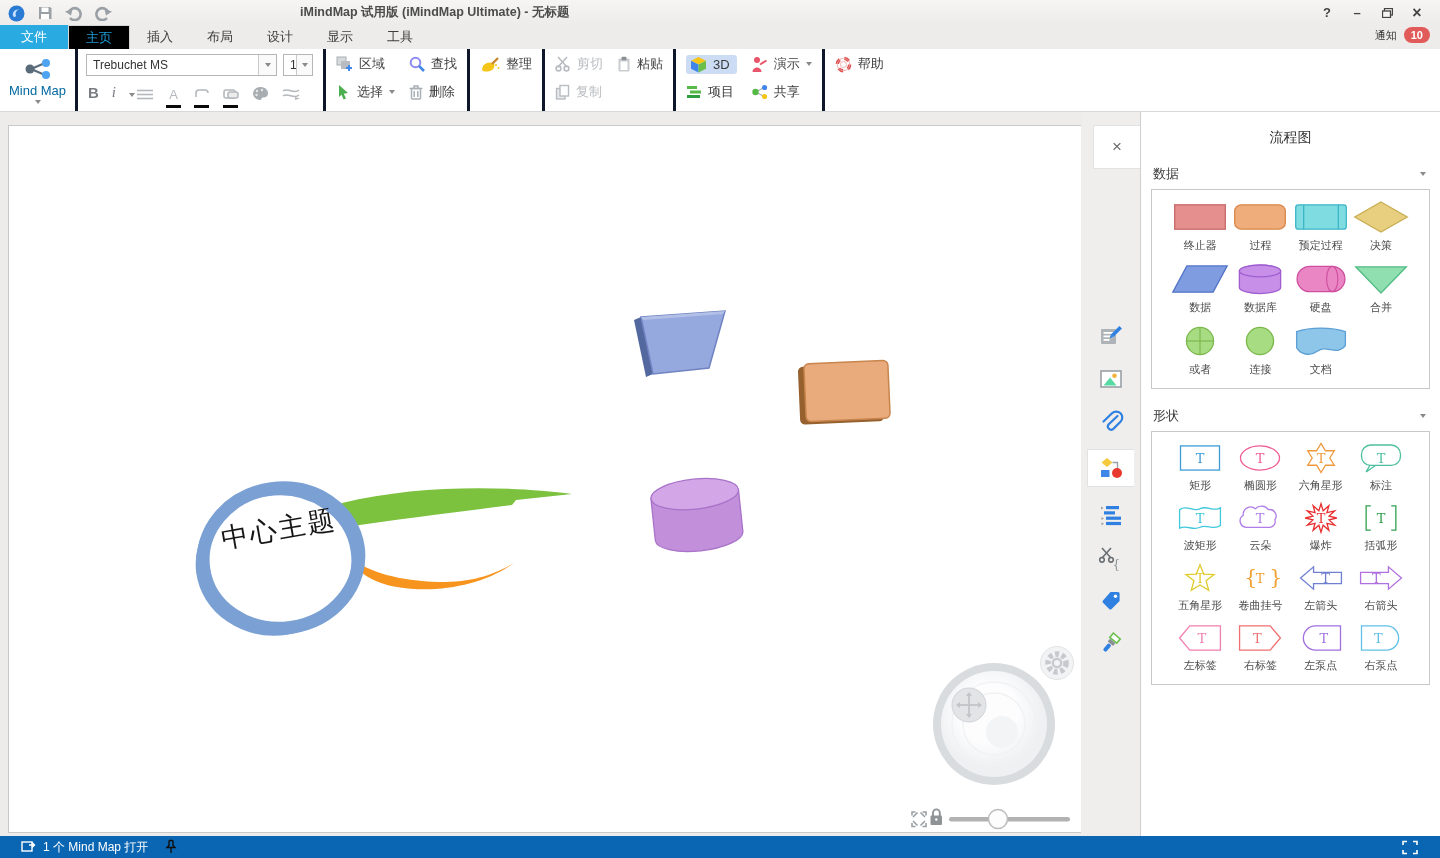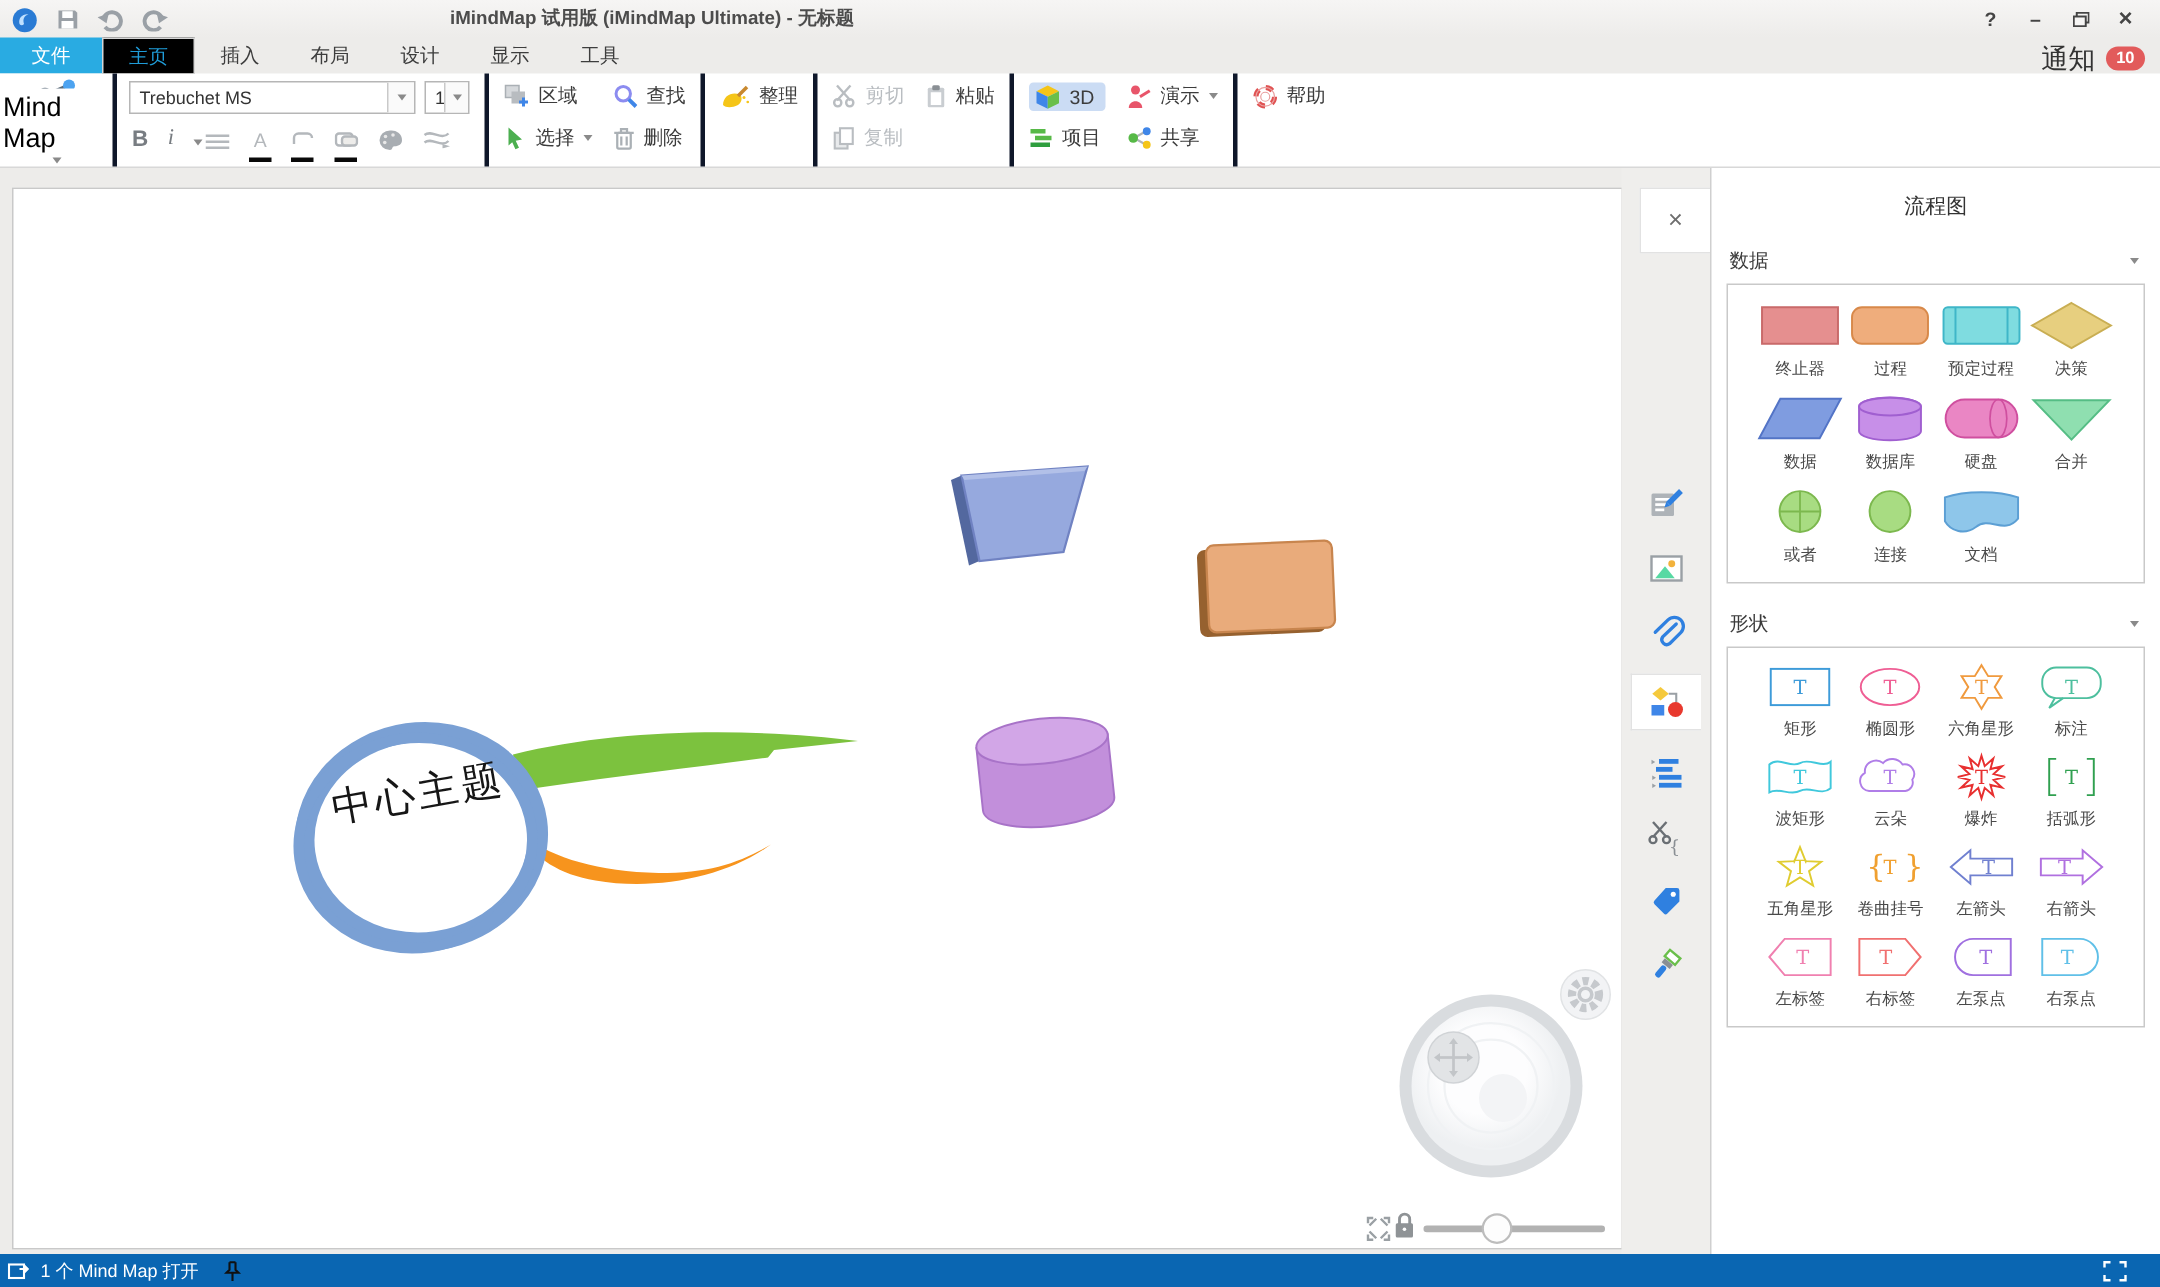--- a/index.html
+++ b/index.html
@@ -17,31 +17,31 @@
   .winbtn{width:30px;height:24px;display:flex;align-items:center;justify-content:center;
     color:#444;font-size:13px;font-weight:bold}
   
   .tabrow{position:absolute;left:0;top:25px;width:1440px;height:24px;background:#edecea}
   .tabs{display:flex;height:24px;align-items:stretch}
   .tab-file{width:68px;background:#29abe2;color:#fff;font-size:13px;display:flex;
     align-items:center;justify-content:center}
   .tab{padding:0 17px;font-size:13px;color:#3d3d3d;display:flex;align-items:center}
   .tab.active{background:#000000;color:#1f9cd8;border:1px solid #d6d6d6;border-bottom:none}
   .notify{position:absolute;right:10px;top:2px;display:flex;align-items:center;gap:7px}
-  .notify-label{font-size:18px;color:#333}
+  .notify-label{font-size:11px;color:#333}
   .notify-badge{background:#e25b5b;color:#fff;font-size:11px;border-radius:9px;
     padding:2px 7px;font-weight:bold}
   
   .ribbon{position:absolute;left:0;top:49px;width:1440px;height:62px;background:#fff;
     border-bottom:1px solid #d8d8d8;display:flex;align-items:flex-start}
   .rgroup{border-right:3px solid #0f172a;height:62px;box-sizing:border-box;
     padding:5px 10px;display:flex;gap:14px}
   .rgroup:last-of-type{border-right:none}
   .mm-group{flex-direction:column;align-items:center;justify-content:center;width:78px;gap:2px;padding:2px}
-  .mm-label{font-size:18px;color:#000000}
+  .mm-label{font-size:13px;color:#0369a1}
   .btncol{display:flex;flex-direction:column;gap:8px}
   .rbtn{display:flex;align-items:center;gap:6px;font-size:13px;color:#3c3c3c;height:20px;cursor:default}
   .rbtn.disabled{color:#b9bdc1}
   .hl3d{background:#cbdcf4;border-radius:3px;padding:1px 7px 1px 4px;display:flex;align-items:center;gap:6px}
   .caret{display:inline-block;width:0;height:0;border-left:3.5px solid transparent;
     border-right:3.5px solid transparent;border-top:4px solid #8a8a8a}
   .combo{height:22px;border:1px solid #b6b6b6;background:#fff;display:flex;align-items:center;box-sizing:border-box}
   .combo .val{padding:0 6px;font-size:12px;color:#333;flex:1;white-space:nowrap;overflow:hidden}
   .combo .dd{width:17px;align-self:stretch;border-left:1px solid #c9c9c9;display:flex;
     align-items:center;justify-content:center;background:#fafafa}
@@ -69,21 +69,21 @@
   .sec-head{display:flex;align-items:center;justify-content:space-between;
     padding:0 14px 0 12px;margin-top:16px;height:22px;font-size:13px;color:#3a3a3a}
   .sec-box{margin:4px 10px 0 10px;border:1px solid #c9c9c9;background:#fff;
     display:grid;grid-template-columns:repeat(4,1fr);padding:6px 18px}
   .cell{display:flex;flex-direction:column;align-items:center;padding:3px 0 5px 0}
   .cell svg{display:block}
   .cell .lbl{font-size:11px;color:#4a4a4a;margin-top:3px;white-space:nowrap}
   
   .statusbar{position:absolute;left:0;bottom:0;width:1440px;height:22px;background:#0a66b2;
     display:flex;align-items:center;color:#fff;font-size:12px}
-  .sb-left{display:flex;align-items:center;gap:7px;padding-left:5px}
+  .sb-left{display:flex;gap:7px;padding-left:21px}
   .sb-fullscreen{position:absolute;right:22px;top:4px}
 </style>
 </head>
 <body>
 
 <div class="titlebar">
   <div class="qicons">
     <span class="qbtn">
       <svg width="17" height="17">
           <circle cx="8.5" cy="8.5" r="8" fill="#2a7bd4"></circle>

